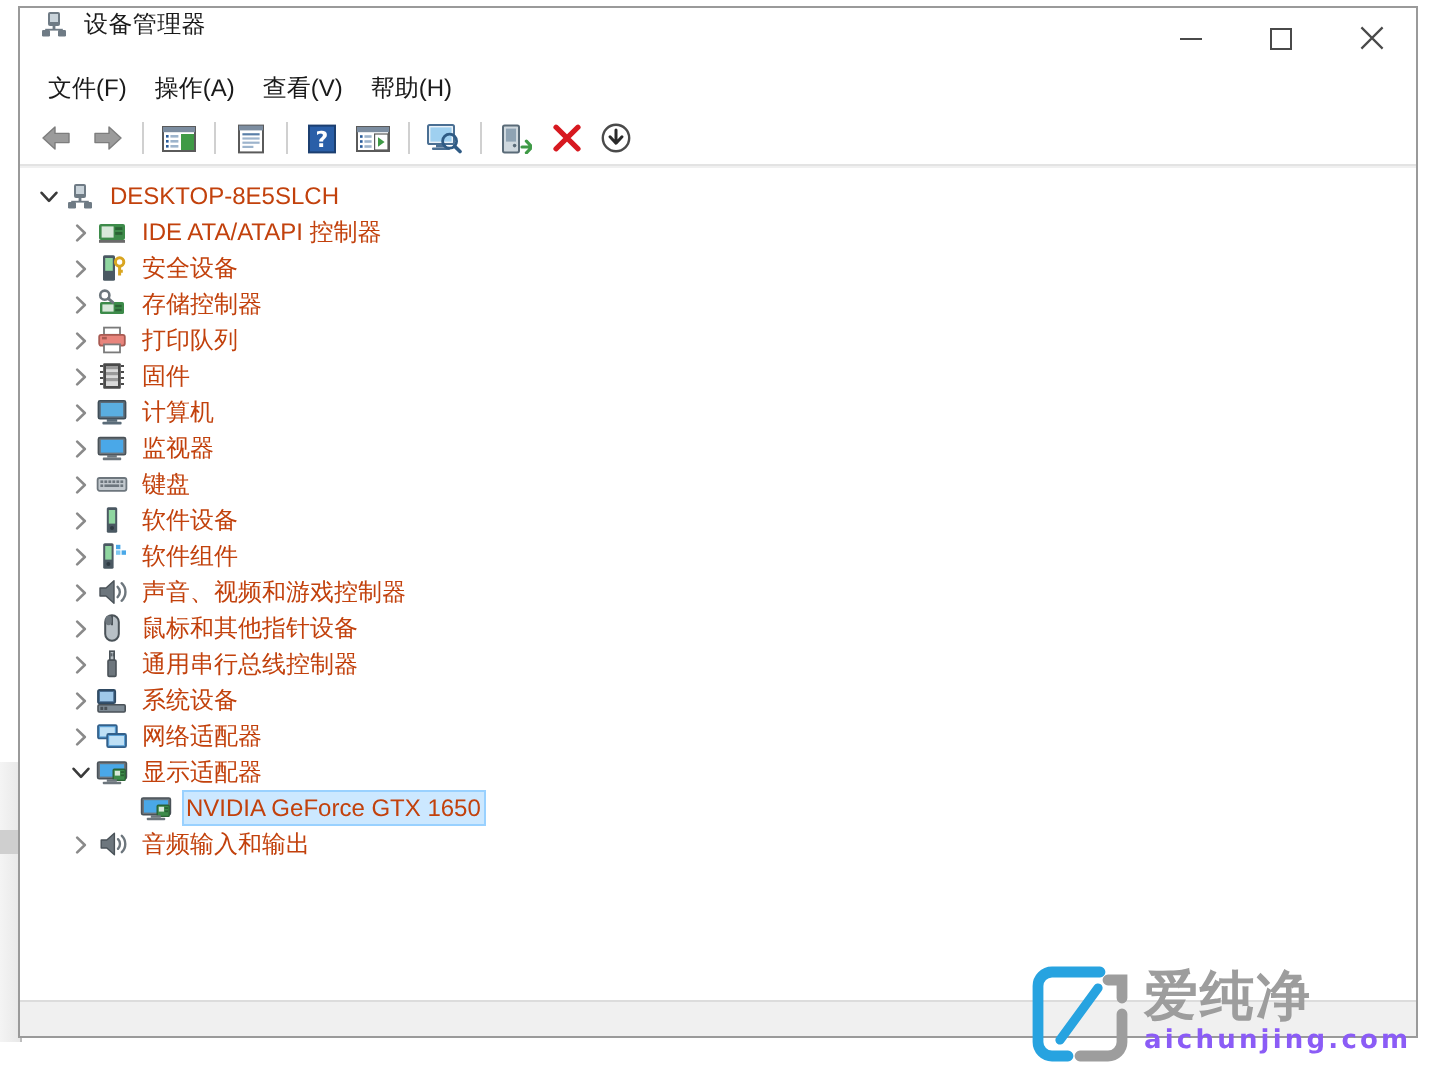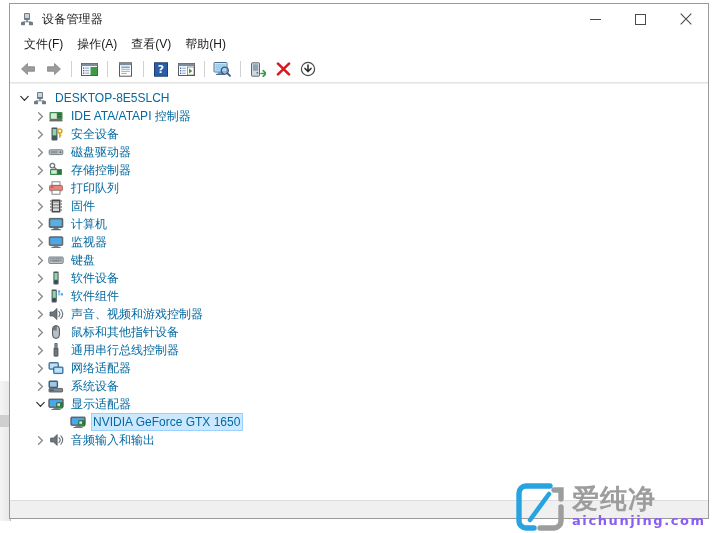--- a/index.html
+++ b/index.html
@@ -54,21 +54,20 @@
     display: flex;
     flex-direction: column;
   }
 
   
   .titlebar {
     height: 30px;
     flex: 0 0 30px;
     background: #ffffff;
     display: flex;
-    align-items: center;
     position: relative;
     user-select: none;
   }
   .title-icon {
     margin-left: 9px;
     width: 16px;
     height: 16px;
     position: relative;
     flex: 0 0 16px;
   }
@@ -143,21 +142,21 @@
   .treewrap {
     flex: 1 1 auto;
     background: #ffffff;
     position: relative;
     overflow: hidden;
     border-top: 1px solid #f0f0f0;
   }
   .tree {
     padding-top: 5px;
     font-size: 12px;
-    color: #0369a1;
+    color: #c2410c;
     text-align: center;
   }
   .row {
     height: 18px;
     display: flex;
     align-items: center;
     white-space: nowrap;
     position: relative;
   }
   .row .twisty {
@@ -459,35 +458,20 @@
             <span class="rlabel">安全设备</span>
           </div>
           <div class="row lvl1">
             <span class="twisty">
               <svg width="9" height="9" viewBox="0 0 9 9">
                 <path d="M2.6 0.8 L6.4 4.5 L2.6 8.2" fill="none" stroke="#8a8a8a" stroke-width="1.3" stroke-linecap="round" stroke-linejoin="round"></path>
               </svg>
             </span>
             <span class="ricon">
               <svg width="16" height="16" viewBox="0 0 16 16">
-                <rect x="1.2" y="5.8" width="13.6" height="4.8" rx="1" fill="#b8c0c6" stroke="#6d767d" stroke-width="0.9"></rect>
-                <rect x="2.6" y="7" width="7" height="2.4" fill="#8e979e"></rect>
-                <circle cx="12.4" cy="8.2" r="0.9" fill="#5d666d"></circle>
-              </svg>
-            </span>
-            <span class="rlabel">磁盘驱动器</span>
-          </div>
-          <div class="row lvl1">
-            <span class="twisty">
-              <svg width="9" height="9" viewBox="0 0 9 9">
-                <path d="M2.6 0.8 L6.4 4.5 L2.6 8.2" fill="none" stroke="#8a8a8a" stroke-width="1.3" stroke-linecap="round" stroke-linejoin="round"></path>
-              </svg>
-            </span>
-            <span class="ricon">
-              <svg width="16" height="16" viewBox="0 0 16 16">
                 <rect x="2" y="7" width="12" height="6" rx="0.8" fill="#3d8b4a"></rect>
                 <rect x="3.2" y="8.2" width="5.6" height="3.6" fill="#d8e8da"></rect>
                 <rect x="9.6" y="8.4" width="3.2" height="1.2" fill="#2a6334"></rect>
                 <rect x="9.6" y="10.4" width="3.2" height="1.2" fill="#2a6334"></rect>
                 <circle cx="4.4" cy="3.6" r="2.3" fill="none" stroke="#6d767d" stroke-width="1.3"></circle>
                 <path d="M6.2 5.3 L8.4 7.2" stroke="#6d767d" stroke-width="1.5" stroke-linecap="round"></path>
               </svg>
             </span>
             <span class="rlabel">存储控制器</span>
           </div>
@@ -659,44 +643,44 @@
             <span class="rlabel">通用串行总线控制器</span>
           </div>
           <div class="row lvl1">
             <span class="twisty">
               <svg width="9" height="9" viewBox="0 0 9 9">
                 <path d="M2.6 0.8 L6.4 4.5 L2.6 8.2" fill="none" stroke="#8a8a8a" stroke-width="1.3" stroke-linecap="round" stroke-linejoin="round"></path>
               </svg>
             </span>
             <span class="ricon">
               <svg width="16" height="16" viewBox="0 0 16 16">
-                <rect x="1" y="2.6" width="9.4" height="6.6" rx="0.7" fill="#5a9fd4" stroke="#33608a" stroke-width="0.9"></rect>
-                <rect x="2" y="3.6" width="7.4" height="4.6" fill="#bfe0f5"></rect>
-                <rect x="5.6" y="7" width="9.4" height="6.6" rx="0.7" fill="#5a9fd4" stroke="#33608a" stroke-width="0.9"></rect>
-                <rect x="6.6" y="8" width="7.4" height="4.6" fill="#bfe0f5"></rect>
-              </svg>
-            </span>
-            <span class="rlabel">网络适配器</span>
-          </div>
-          <div class="row lvl1">
-            <span class="twisty">
-              <svg width="9" height="9" viewBox="0 0 9 9">
-                <path d="M2.6 0.8 L6.4 4.5 L2.6 8.2" fill="none" stroke="#8a8a8a" stroke-width="1.3" stroke-linecap="round" stroke-linejoin="round"></path>
-              </svg>
-            </span>
-            <span class="ricon">
-              <svg width="16" height="16" viewBox="0 0 16 16">
                 <rect x="1" y="3" width="8.6" height="6.6" rx="0.7" fill="#4a6f93" stroke="#2f4a63" stroke-width="0.9"></rect>
                 <rect x="2" y="4" width="6.6" height="4.6" fill="#9fc8e8"></rect>
                 <rect x="1" y="10.4" width="13.6" height="3.6" rx="0.6" fill="#7d8a94" stroke="#4a5258" stroke-width="0.8"></rect>
                 <rect x="2.2" y="11.4" width="1.4" height="1.6" fill="#4a5258"></rect>
                 <rect x="4.2" y="11.4" width="1.4" height="1.6" fill="#4a5258"></rect>
               </svg>
             </span>
             <span class="rlabel">系统设备</span>
+          </div>
+          <div class="row lvl1">
+            <span class="twisty">
+              <svg width="9" height="9" viewBox="0 0 9 9">
+                <path d="M2.6 0.8 L6.4 4.5 L2.6 8.2" fill="none" stroke="#8a8a8a" stroke-width="1.3" stroke-linecap="round" stroke-linejoin="round"></path>
+              </svg>
+            </span>
+            <span class="ricon">
+              <svg width="16" height="16" viewBox="0 0 16 16">
+                <rect x="1" y="2.6" width="9.4" height="6.6" rx="0.7" fill="#5a9fd4" stroke="#33608a" stroke-width="0.9"></rect>
+                <rect x="2" y="3.6" width="7.4" height="4.6" fill="#bfe0f5"></rect>
+                <rect x="5.6" y="7" width="9.4" height="6.6" rx="0.7" fill="#5a9fd4" stroke="#33608a" stroke-width="0.9"></rect>
+                <rect x="6.6" y="8" width="7.4" height="4.6" fill="#bfe0f5"></rect>
+              </svg>
+            </span>
+            <span class="rlabel">网络适配器</span>
           </div>
           <div class="row lvl1">
             <span class="twisty">
               <svg width="9" height="9" viewBox="0 0 9 9">
                 <path d="M0.8 2.4 L4.5 6.4 L8.2 2.4" fill="none" stroke="#3a3a3a" stroke-width="1.3" stroke-linecap="round" stroke-linejoin="round"></path>
               </svg>
             </span>
             <span class="ricon">
               <svg width="16" height="16" viewBox="0 0 16 16">
                 <rect x="0.8" y="3" width="14.4" height="8.4" rx="0.8" fill="#6d767d" stroke="#4a5258" stroke-width="0.8"></rect>

